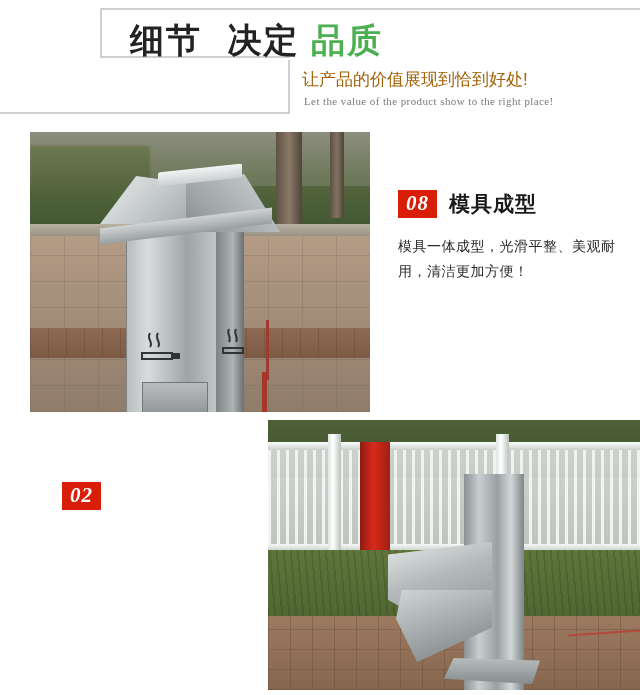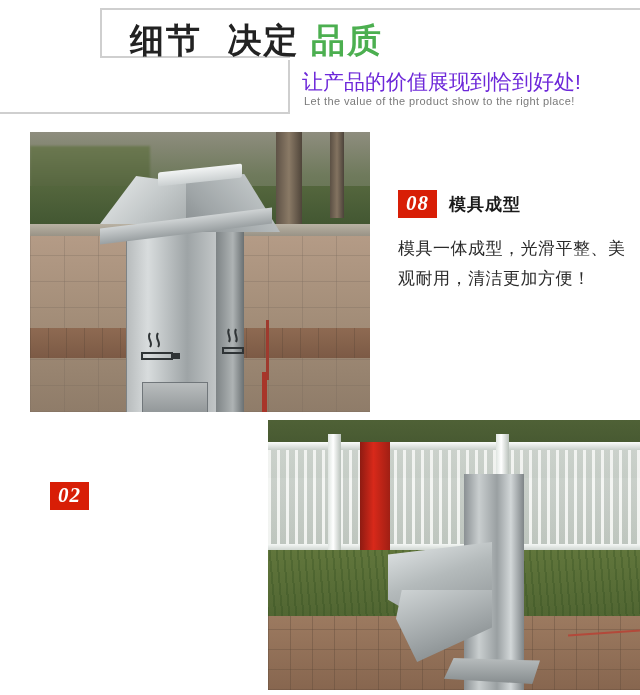--- a/index.html
+++ b/index.html
@@ -32,33 +32,33 @@
     letter-spacing: 2px;
     white-space: nowrap;
   }
   .header-title .t-part2 { margin-left: 14px; }
   .header-title .t-accent { color: #4caf50; }
 
   .header-sub {
     position: absolute;
     left: 302px;
     top: 68px;
-    font-size: 21px;
-    color: #6d28d9;
+    font-size: 17px;
+    color: #a16207;
     white-space: nowrap;
   }
   .header-sub-en {
     position: absolute;
     left: 304px;
     top: 95px;
     font-size: 11px;
     color: #7a7a7a;
     letter-spacing: 0.4px;
     white-space: nowrap;
-    font-family: Liberation Sans, sans-serif;
+    font-family: Liberation Serif, serif;
   }
 
   
   .hline-top {
     position: absolute;
     left: 100px;
     top: 8px;
     width: 540px;
     height: 2px;
     background: #cfcfcf;
@@ -132,21 +132,21 @@
     position: absolute;
     left: 268px;
     top: 0px;
     width: 372px;
     height: 270px;
     overflow: hidden;
     background: #7f8a6d;
   }
   .sec2-text {
     position: absolute;
-    left: 50px;
+    left: 62px;
     top: 62px;
     width: 212px;
   }
 
   
   .item-head {
     display: flex;
     align-items: center;
     margin-bottom: 16px;
   }
@@ -156,28 +156,28 @@
     font-size: 21px;
     font-weight: bold;
     font-style: italic;
     font-family: "Liberation Serif", serif;
     padding: 1px 8px 3px 8px;
     line-height: 1.15;
     letter-spacing: 1px;
   }
   .item-title {
     margin-left: 12px;
-    font-size: 17px;
+    font-size: 21px;
     font-weight: bold;
     color: #1a1a1a;
     letter-spacing: 1px;
     white-space: nowrap;
   }
   .item-desc {
-    font-size: 17px;
+    font-size: 14px;
     line-height: 1.75;
     color: #2b2b2b;
     letter-spacing: 0.5px;
   }
   .sec2-text .item-desc { padding-left: 18px; }
 
   
   .p1-sky {
     position: absolute; left: 0; top: 0; width: 340px; height: 96px;
     background: linear-gradient(180deg, #8e8d7e 0%, #6f7a5c 45%, #5d6b4b 100%);

